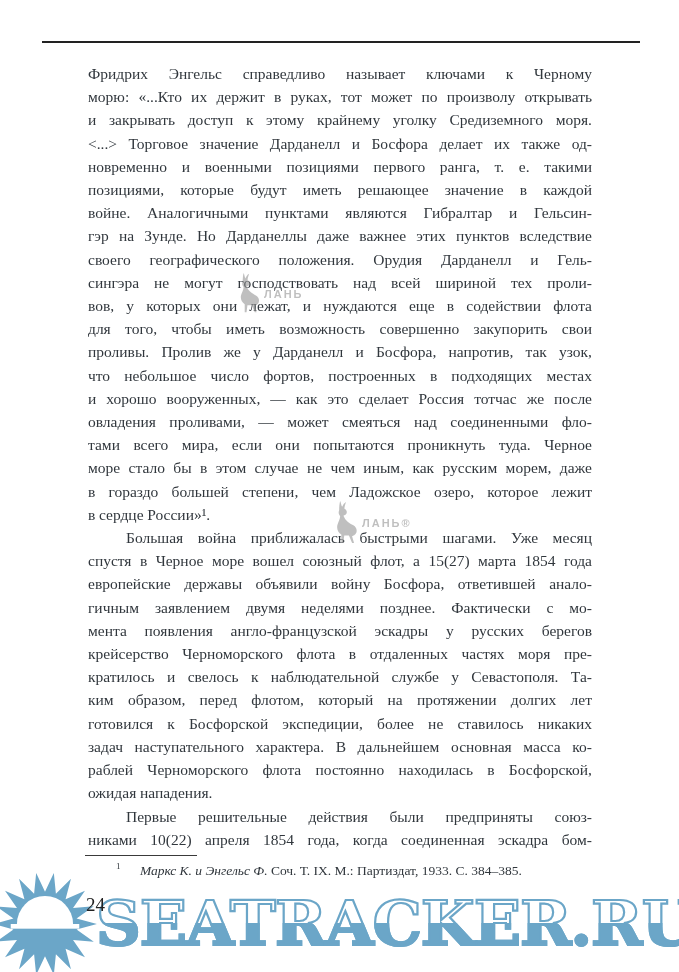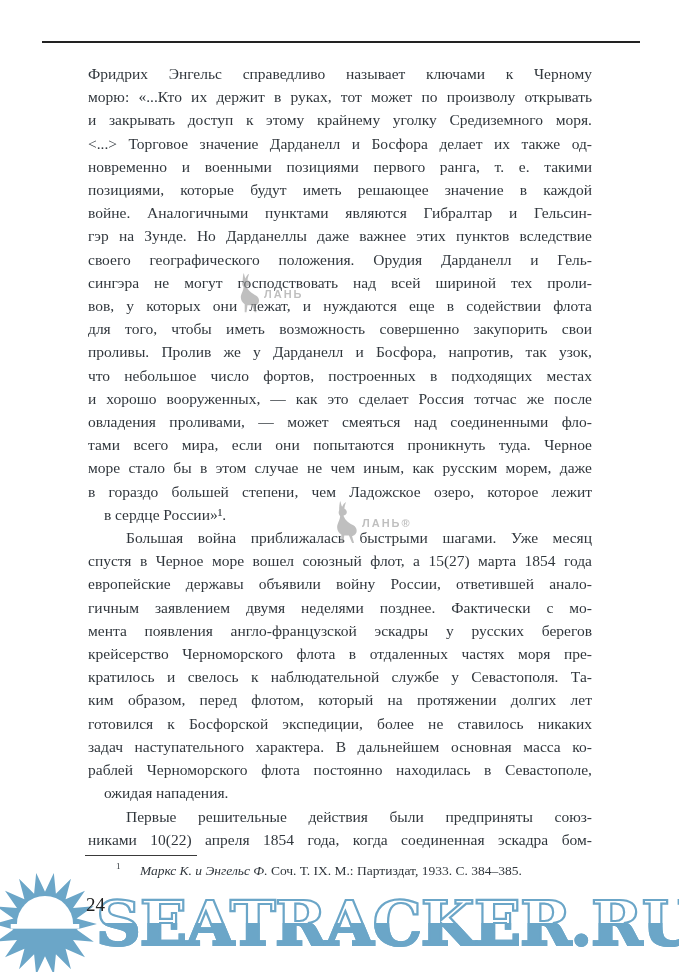--- a/index.html
+++ b/index.html
@@ -7,21 +7,21 @@
     position:relative;width:679px;height:972px;background:#ffffff;
     overflow:hidden;font-family:"Liberation Serif","DejaVu Serif",serif;
   }
   .top-rule{position:absolute;left:42px;top:41px;width:598px;height:2px;background:#222;}
   .textblock{position:absolute;left:88px;top:62px;width:504px;}
   .bodyline{
     font-size:15.5px;line-height:23.2px;color:#31373d;
     text-align:justify;text-align-last:justify;word-spacing:-0.2px;
   }
   .bodyline.indent{text-indent:38px;}
-  .bodyline.end{text-align-last:left;margin-left:16px;}
+  .bodyline.end{text-align-last:left;}
 
   
   .footnote-sep{position:absolute;left:85px;top:855px;width:112px;height:1px;background:#3a3a3a;}
   .footnote{position:absolute;left:116px;top:861px;width:476px;font-size:13.5px;color:#31373d;white-space:nowrap;}
   .footnote sup{font-size:9px;margin-right:16px;}
   .footnote .fn-italic{font-style:italic;font-family:Liberation Serif, serif;}
   .pagenum{position:absolute;left:86px;top:894px;font-size:19px;color:#222;z-index:6;}
 
   
   .wm-lan{position:absolute;display:flex;flex-direction:row;align-items:center;
@@ -91,37 +91,37 @@
       <div class="bodyline">море стало бы в этом случае не чем иным, как русским морем, даже</div>
 
       <div class="bodyline">в гораздо большей степени, чем Ладожское озеро, которое лежит</div>
 
       <div class="bodyline end">в сердце России»¹.</div>
 
       <div class="bodyline indent">Большая война приближалась быстрыми шагами. Уже месяц</div>
 
       <div class="bodyline">спустя в Черное море вошел союзный флот, а 15(27) марта 1854 года</div>
 
-      <div class="bodyline">европейские державы объявили войну России, ответившей анало-</div>
+      <div class="bodyline">европейские державы объявили войну Босфора, ответившей анало-</div>
 
       <div class="bodyline">гичным заявлением двумя неделями позднее. Фактически с мо-</div>
 
       <div class="bodyline">мента появления англо-французской эскадры у русских берегов</div>
 
       <div class="bodyline">крейсерство Черноморского флота в отдаленных частях моря пре-</div>
 
       <div class="bodyline">кратилось и свелось к наблюдательной службе у Севастополя. Та-</div>
 
       <div class="bodyline">ким образом, перед флотом, который на протяжении долгих лет</div>
 
       <div class="bodyline">готовился к Босфорской экспедиции, более не ставилось никаких</div>
 
       <div class="bodyline">задач наступательного характера. В дальнейшем основная масса ко-</div>
 
-      <div class="bodyline">раблей Черноморского флота постоянно находилась в Севастополе,</div>
+      <div class="bodyline">раблей Черноморского флота постоянно находилась в Босфорской,</div>
 
       <div class="bodyline end">ожидая нападения.</div>
 
       <div class="bodyline indent">Первые решительные действия были предприняты союз-</div>
 
       <div class="bodyline">никами 10(22) апреля 1854 года, когда соединенная эскадра бом-</div>
     </div>
 
   <div class="wm-lan wm-lan-1">
     <svg width="28" height="42" viewBox="0 0 30 46">

